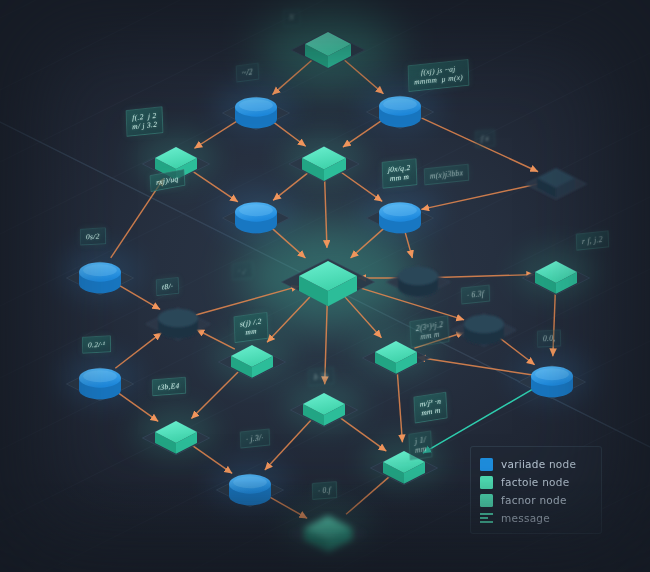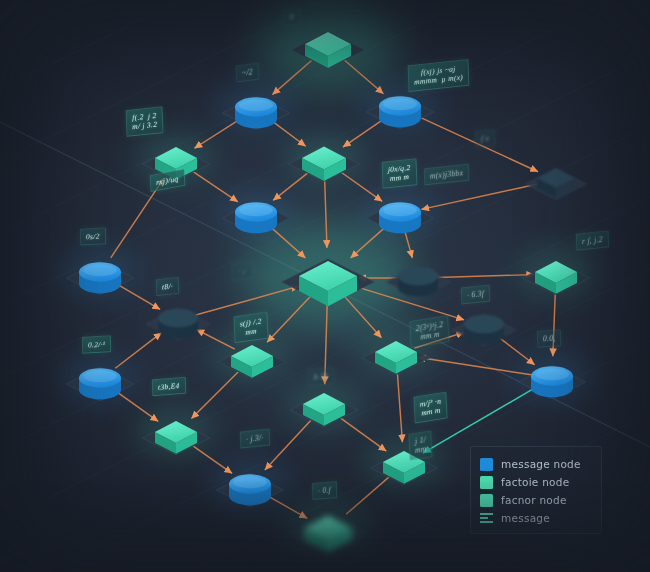--- a/index.html
+++ b/index.html
@@ -398,21 +398,21 @@
 mm m</div>
       <div class="lbl dim" style="left: 240px; top: 430px; transform: skewY(-4deg) rotate(-2deg);">· j.3/·</div>
       <div class="lbl dim" style="left: 409px; top: 432px; transform: skewY(-6deg) rotate(-3deg);">j 1/
 mm</div>
       <div class="lbl dim" style="left: 312px; top: 482px; transform: skewY(-3deg) rotate(-1.5deg);">· 0.f</div>
     </div>
 
   <div id="legend">
     <div class="lgrow">
       <span class="sw" style="background: rgb(30, 143, 224);"></span>
-      <span class="lgtxt">message node</span>
+      <span class="lgtxt">variiade node</span>
     </div>
     <div class="lgrow">
       <span class="sw" style="background: rgb(79, 224, 181);"></span>
       <span class="lgtxt">factoie node</span>
     </div>
     <div class="lgrow">
       <span class="sw" style="background: rgb(79, 224, 181);"></span>
       <span class="lgtxt">facnor node</span>
     </div>
     <div class="lgrow">

